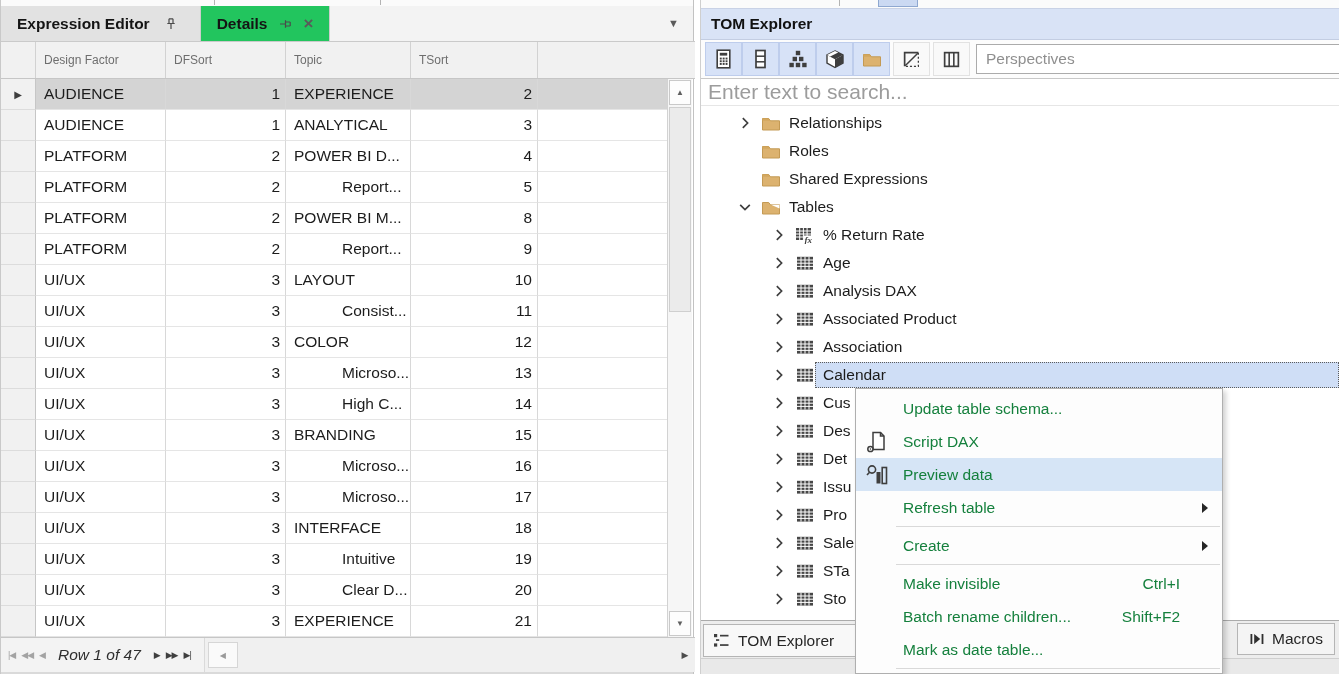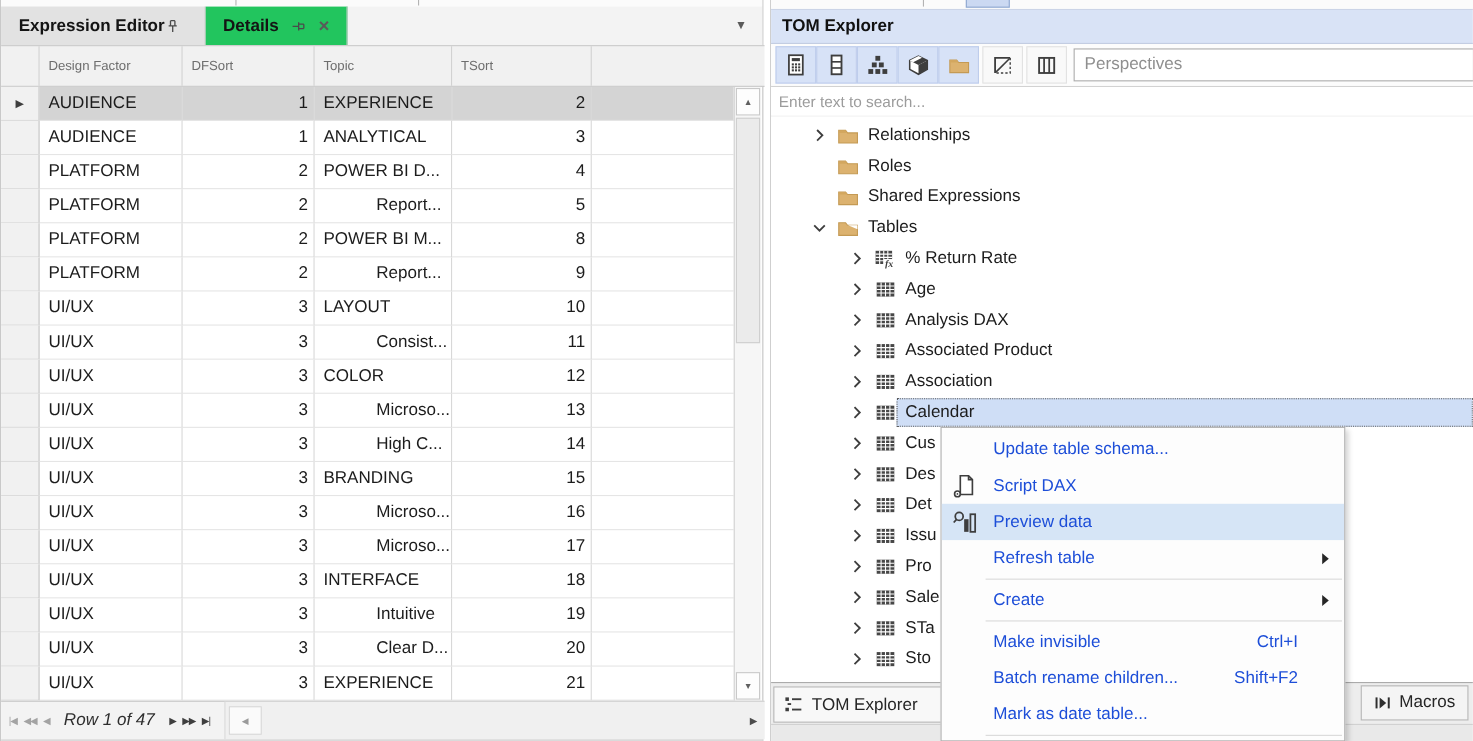--- a/index.html
+++ b/index.html
@@ -5,21 +5,21 @@
   * { margin:0; padding:0; box-sizing:border-box; }
   html,body { width:1339px; height:674px; }
   body { font-family:"Liberation Sans", sans-serif; background:#fff; position:relative; overflow:hidden; color:#1b1b1b; }
   .stage { position:absolute; inset:0; }
 
   
   .lp { position:absolute; left:0; top:0; width:694px; height:674px; background:#fff; border-left:1px solid #C9C9C9; border-right:1px solid #C2C2C2; }
   .lp-sliver { position:absolute; top:0; left:0; right:0; height:6px; background:#FBFBFB; }
   .lp-sliver .tick { position:absolute; top:0; width:1px; height:5px; background:#B3B3B3; }
   .lp-tabs { position:absolute; top:6px; left:0; right:0; height:35px; background:#F3F3F3; display:flex; }
-  .doc-tab { display:flex; align-items:center; padding:0 16px; font-size:15.5px; font-weight:bold; color:#141414; border-right:1px solid #CDCDCD; }
+  .doc-tab { display:flex; align-items:center; gap:14px; padding:0 16px; font-size:15.5px; font-weight:bold; color:#141414; border-right:1px solid #CDCDCD; }
   .doc-tab.t0 { background:#E2E2E2; padding-right:22px; }
   .doc-tab.t1 { background:#22c55e; gap:10px; }
   .tab-x { font-size:17px; color:#5a5a5a; line-height:1; margin-left:2px; }
   .tab-ddn { position:absolute; right:14px; top:11px; font-size:11px; color:#5a5a5a; }
 
   .grid-header { position:absolute; top:41px; left:0; width:694px; height:38px; background:#F1F1F1; border-top:1px solid #CACACA; border-bottom:1px solid #C6C6C6; display:flex; font-size:12px; color:#6E6E6E; }
   .hcell { display:flex; align-items:center; padding-left:8px; border-right:1px solid #D2D2D2; }
   .h-ind { width:35px; padding:0; }
   .h-df { width:130px; } .h-dfs { width:120px; } .h-top { width:125px; } .h-tso { width:127px; }
   .h-fill { flex:1; border-right:none; }
@@ -58,40 +58,40 @@
   .btn-frag { position:absolute; left:177px; top:-4px; width:40px; height:11px; background:#CBD9F2; border:1px solid #8FA8D0; }
   .rp-header { height:32px; background:var(--panel_header,#D9E3F6); border-top:1px solid #C9D2E6; border-bottom:1px solid #C3CDE2; display:flex; align-items:center; padding-left:10px; font-weight:bold; font-size:15.5px; color:#111; }
   .rp-toolbar { height:38px; background:#FCFCFC; display:flex; align-items:center; padding-left:4px; position:relative; }
   .tb-btn { width:37px; height:34px; display:flex; align-items:center; justify-content:center; border:1px solid transparent; }
   .tb-btn.toggled { background:var(--toolbar_toggle,#D7E2F7); border-color:#BECDEC; }
   .tb-btn:not(.toggled) { background:#F9F9F9; border-color:#E2E2E2; margin-left:3px; }
   .tb-combo { position:absolute; left:275px; top:4px; width:364px; height:30px; border:1px solid #ABABAB; background:#fff; }
   .tb-combo input { width:100%; height:100%; border:none; outline:none; padding-left:9px; font-size:15.5px; font-family:inherit; color:#333; background:transparent; }
   .tb-combo input::placeholder { color:#8F8F8F; opacity:1; }
   .rp-search { height:28px; border-top:1px solid #C8C8C8; border-bottom:1px solid #E6E6E6; background:#fff; }
-  .rp-search input { width:100%; height:100%; border:none; outline:none; padding-left:7px; font-size:14px; font-family:inherit; color:#333; }
+  .rp-search input { width:100%; height:100%; border:none; outline:none; padding-left:7px; font-size:21px; font-family:inherit; color:#333; }
   .rp-search input::placeholder { color:#9C9C9C; opacity:1; }
 
   .rp-tree { position:absolute; top:106px; left:0; right:0; height:514px; background:#fff; overflow:hidden; padding-top:3px; }
   .titem { height:28px; display:flex; align-items:center; font-size:15.5px; color:#1c1c1c; position:relative; }
   .titem .chev { width:16px; height:16px; margin-right:8px; flex:none; display:flex; align-items:center; justify-content:center; }
   .titem .ticon { width:20px; height:18px; margin-right:8px; flex:none; display:flex; align-items:center; justify-content:center; }
   .titem .tlabel { position:relative; z-index:1; padding-right:6px; }
   .titem.lvl1 { padding-left:36px; }
   .titem.lvl2 { padding-left:70px; }
   .titem.selected::before { content:""; position:absolute; left:114px; right:0; top:1px; bottom:1px; background:var(--tree_selection,#CFDEF6); border:1px dotted #5c5c5c; }
 
   .rp-bottombar { position:absolute; top:620px; left:0; right:0; height:38px; background:#EDEDED; border-top:1px solid #ABABAB; }
   .tom-tab { position:absolute; left:2px; top:3px; width:176px; height:33px; background:#F8F8F8; border:1px solid #B5B5B5; display:flex; align-items:center; padding-left:8px; gap:8px; font-size:15.5px; color:#262626; }
   .macros-btn { position:absolute; right:4px; top:2px; width:98px; height:32px; background:#F4F4F4; border:1px solid #B5B5B5; display:flex; align-items:center; justify-content:center; gap:7px; font-size:15.5px; color:#262626; }
   .rp-status { position:absolute; top:658px; left:0; right:0; height:16px; background:#E9E9E9; border-top:1px solid #CFCFCF; }
 
   
   .cmenu { position:absolute; left:855px; top:388px; width:368px; height:286px; background:#FDFDFD; border:1px solid #AFAFAF; box-shadow:3px 3px 5px rgba(0,0,0,0.18); padding-top:3px; overflow:hidden; z-index:10; }
-  .menu-item { height:33px; display:flex; align-items:center; position:relative; font-size:15.5px; color:#1d4ed8; }
+  .menu-item { height:33px; display:flex; align-items:center; position:relative; font-size:15.5px; color:#15803d; }
   .menu-item.highlighted { background:var(--menu_highlight,#D6E5F6); }
   .mi-icon { position:absolute; left:8px; top:4px; width:26px; height:26px; display:flex; align-items:center; justify-content:center; }
   .mi-label { margin-left:47px; white-space:nowrap; }
   .mi-shortcut { position:absolute; right:42px; }
   .mi-arrow { position:absolute; right:14px; width:0; height:0; border-left:6px solid #262626; border-top:5px solid transparent; border-bottom:5px solid transparent; }
   .menu-item.separator { height:5px; margin-left:40px; }
   .menu-item.separator::after { content:""; position:absolute; left:0; right:2px; top:2px; border-top:1px solid #D9D9D9; }
 
   svg { display:block; }
 </style>

